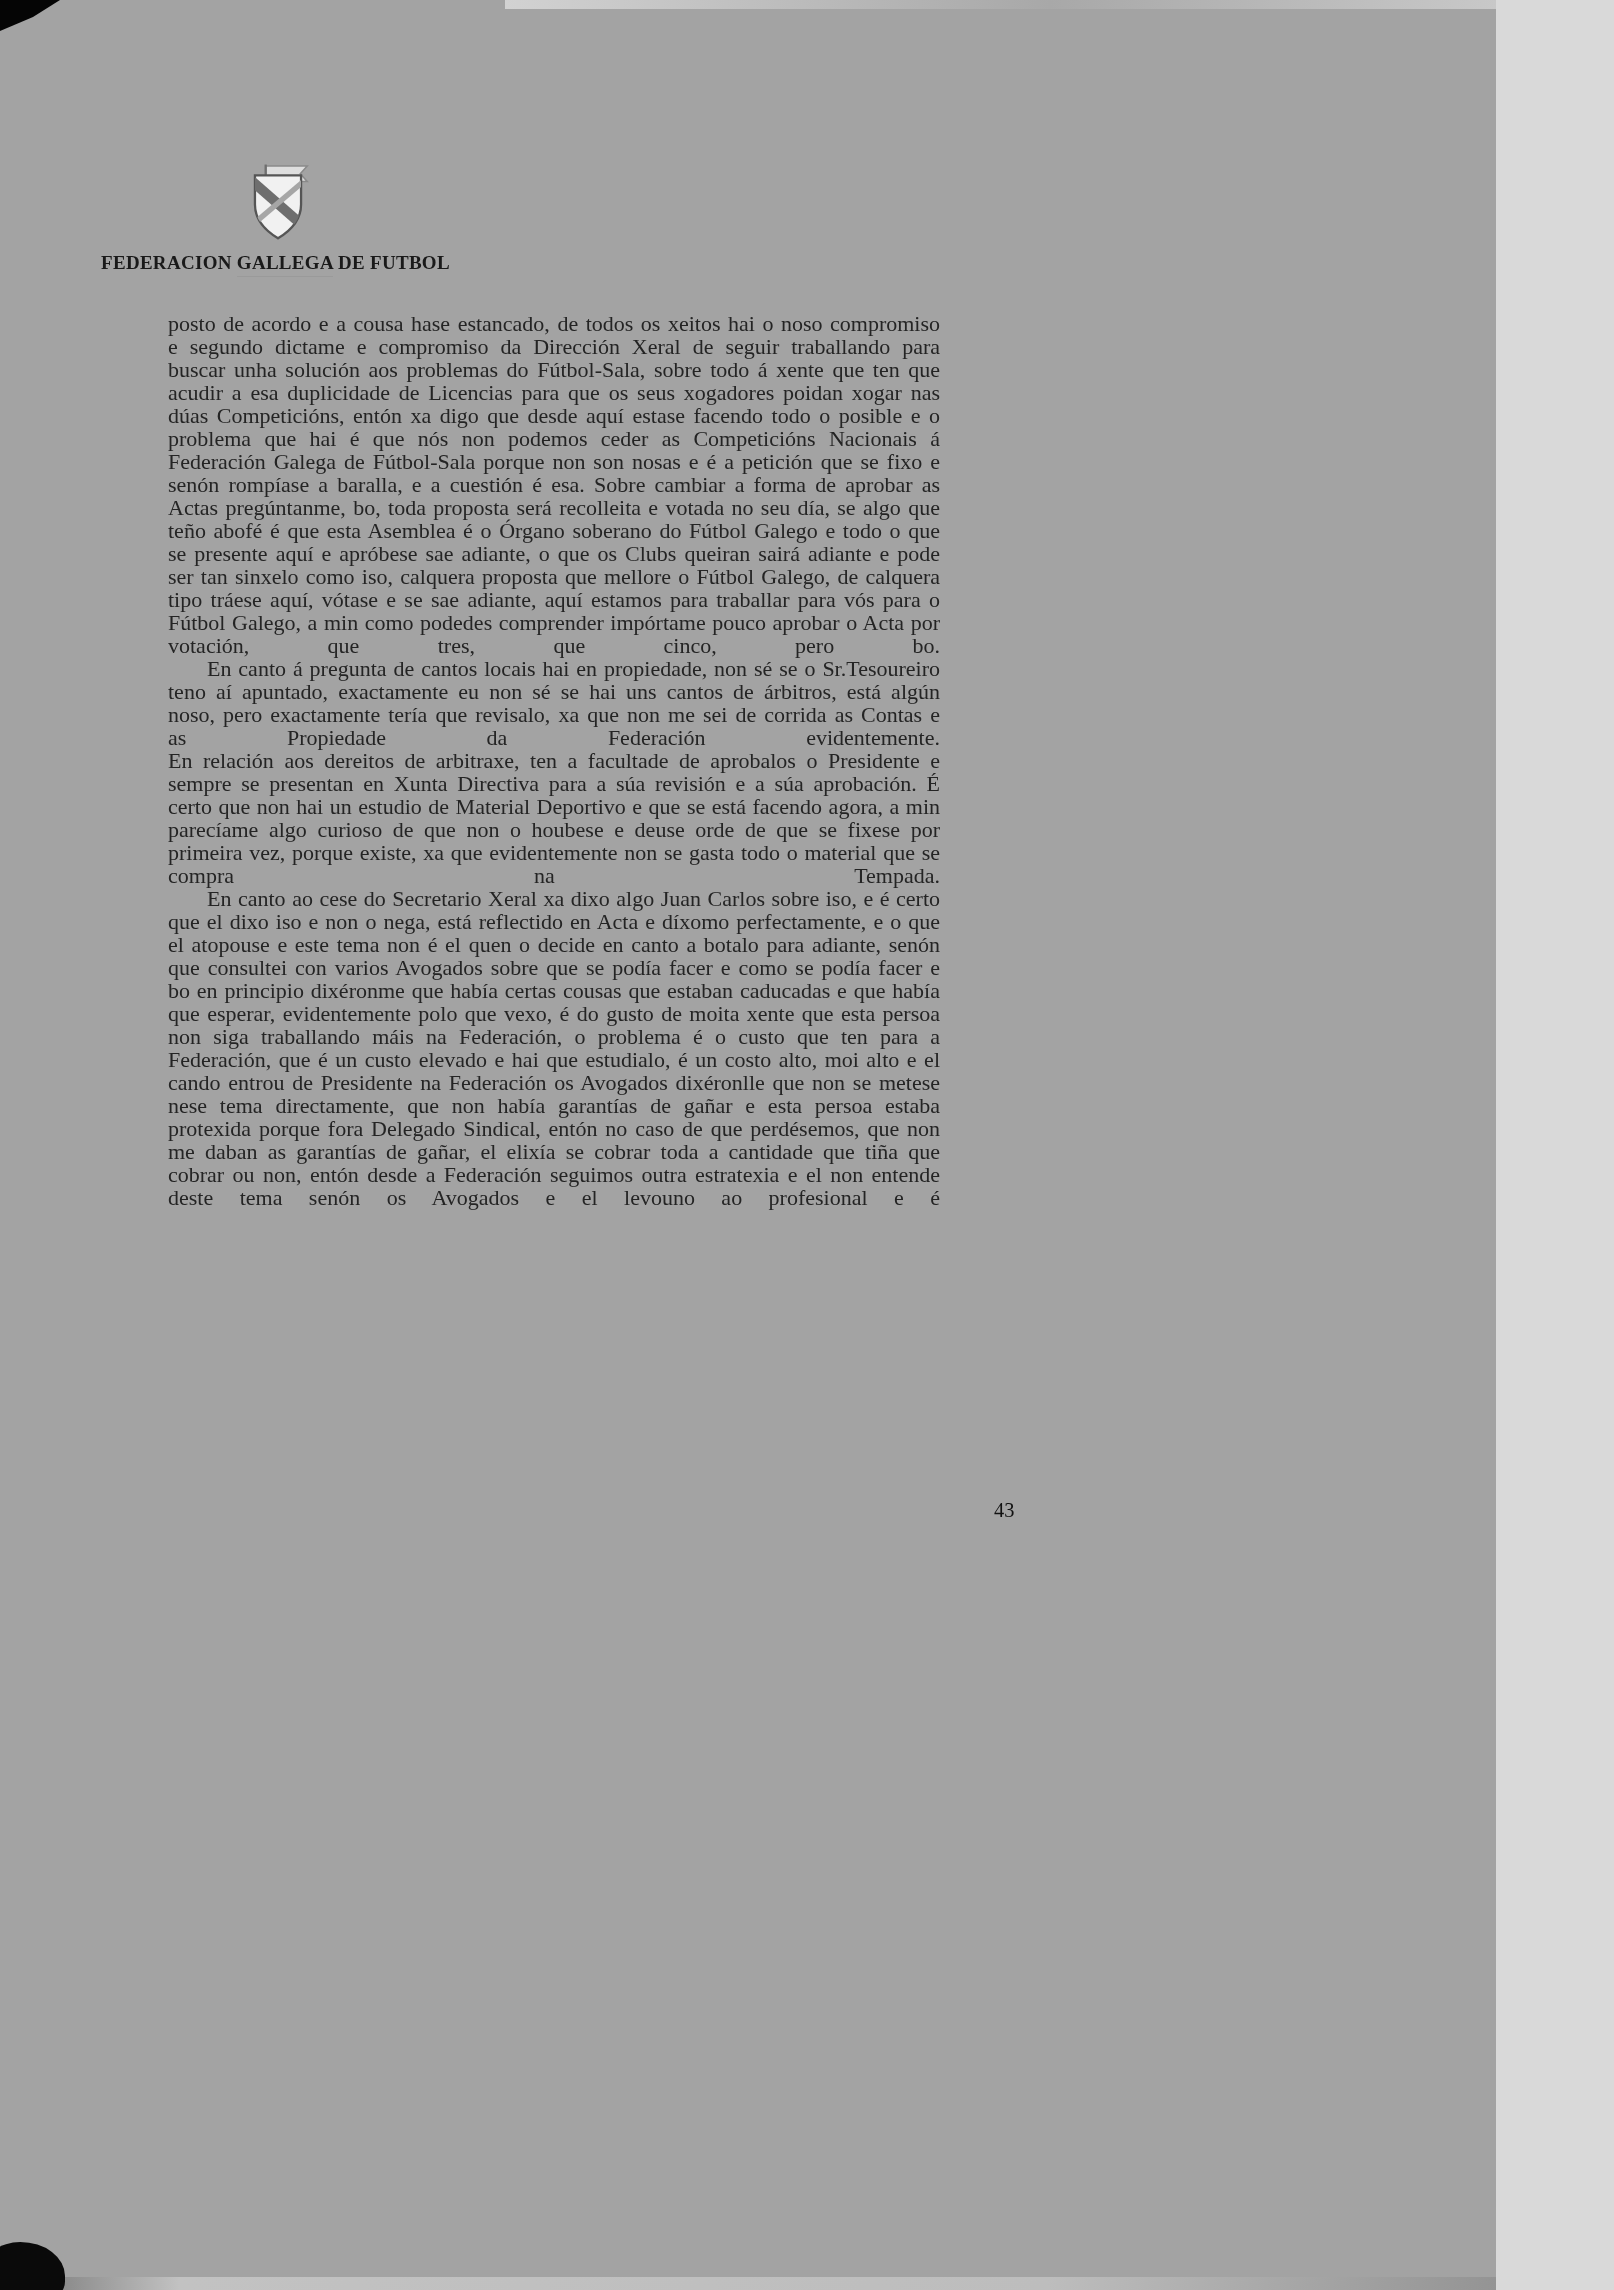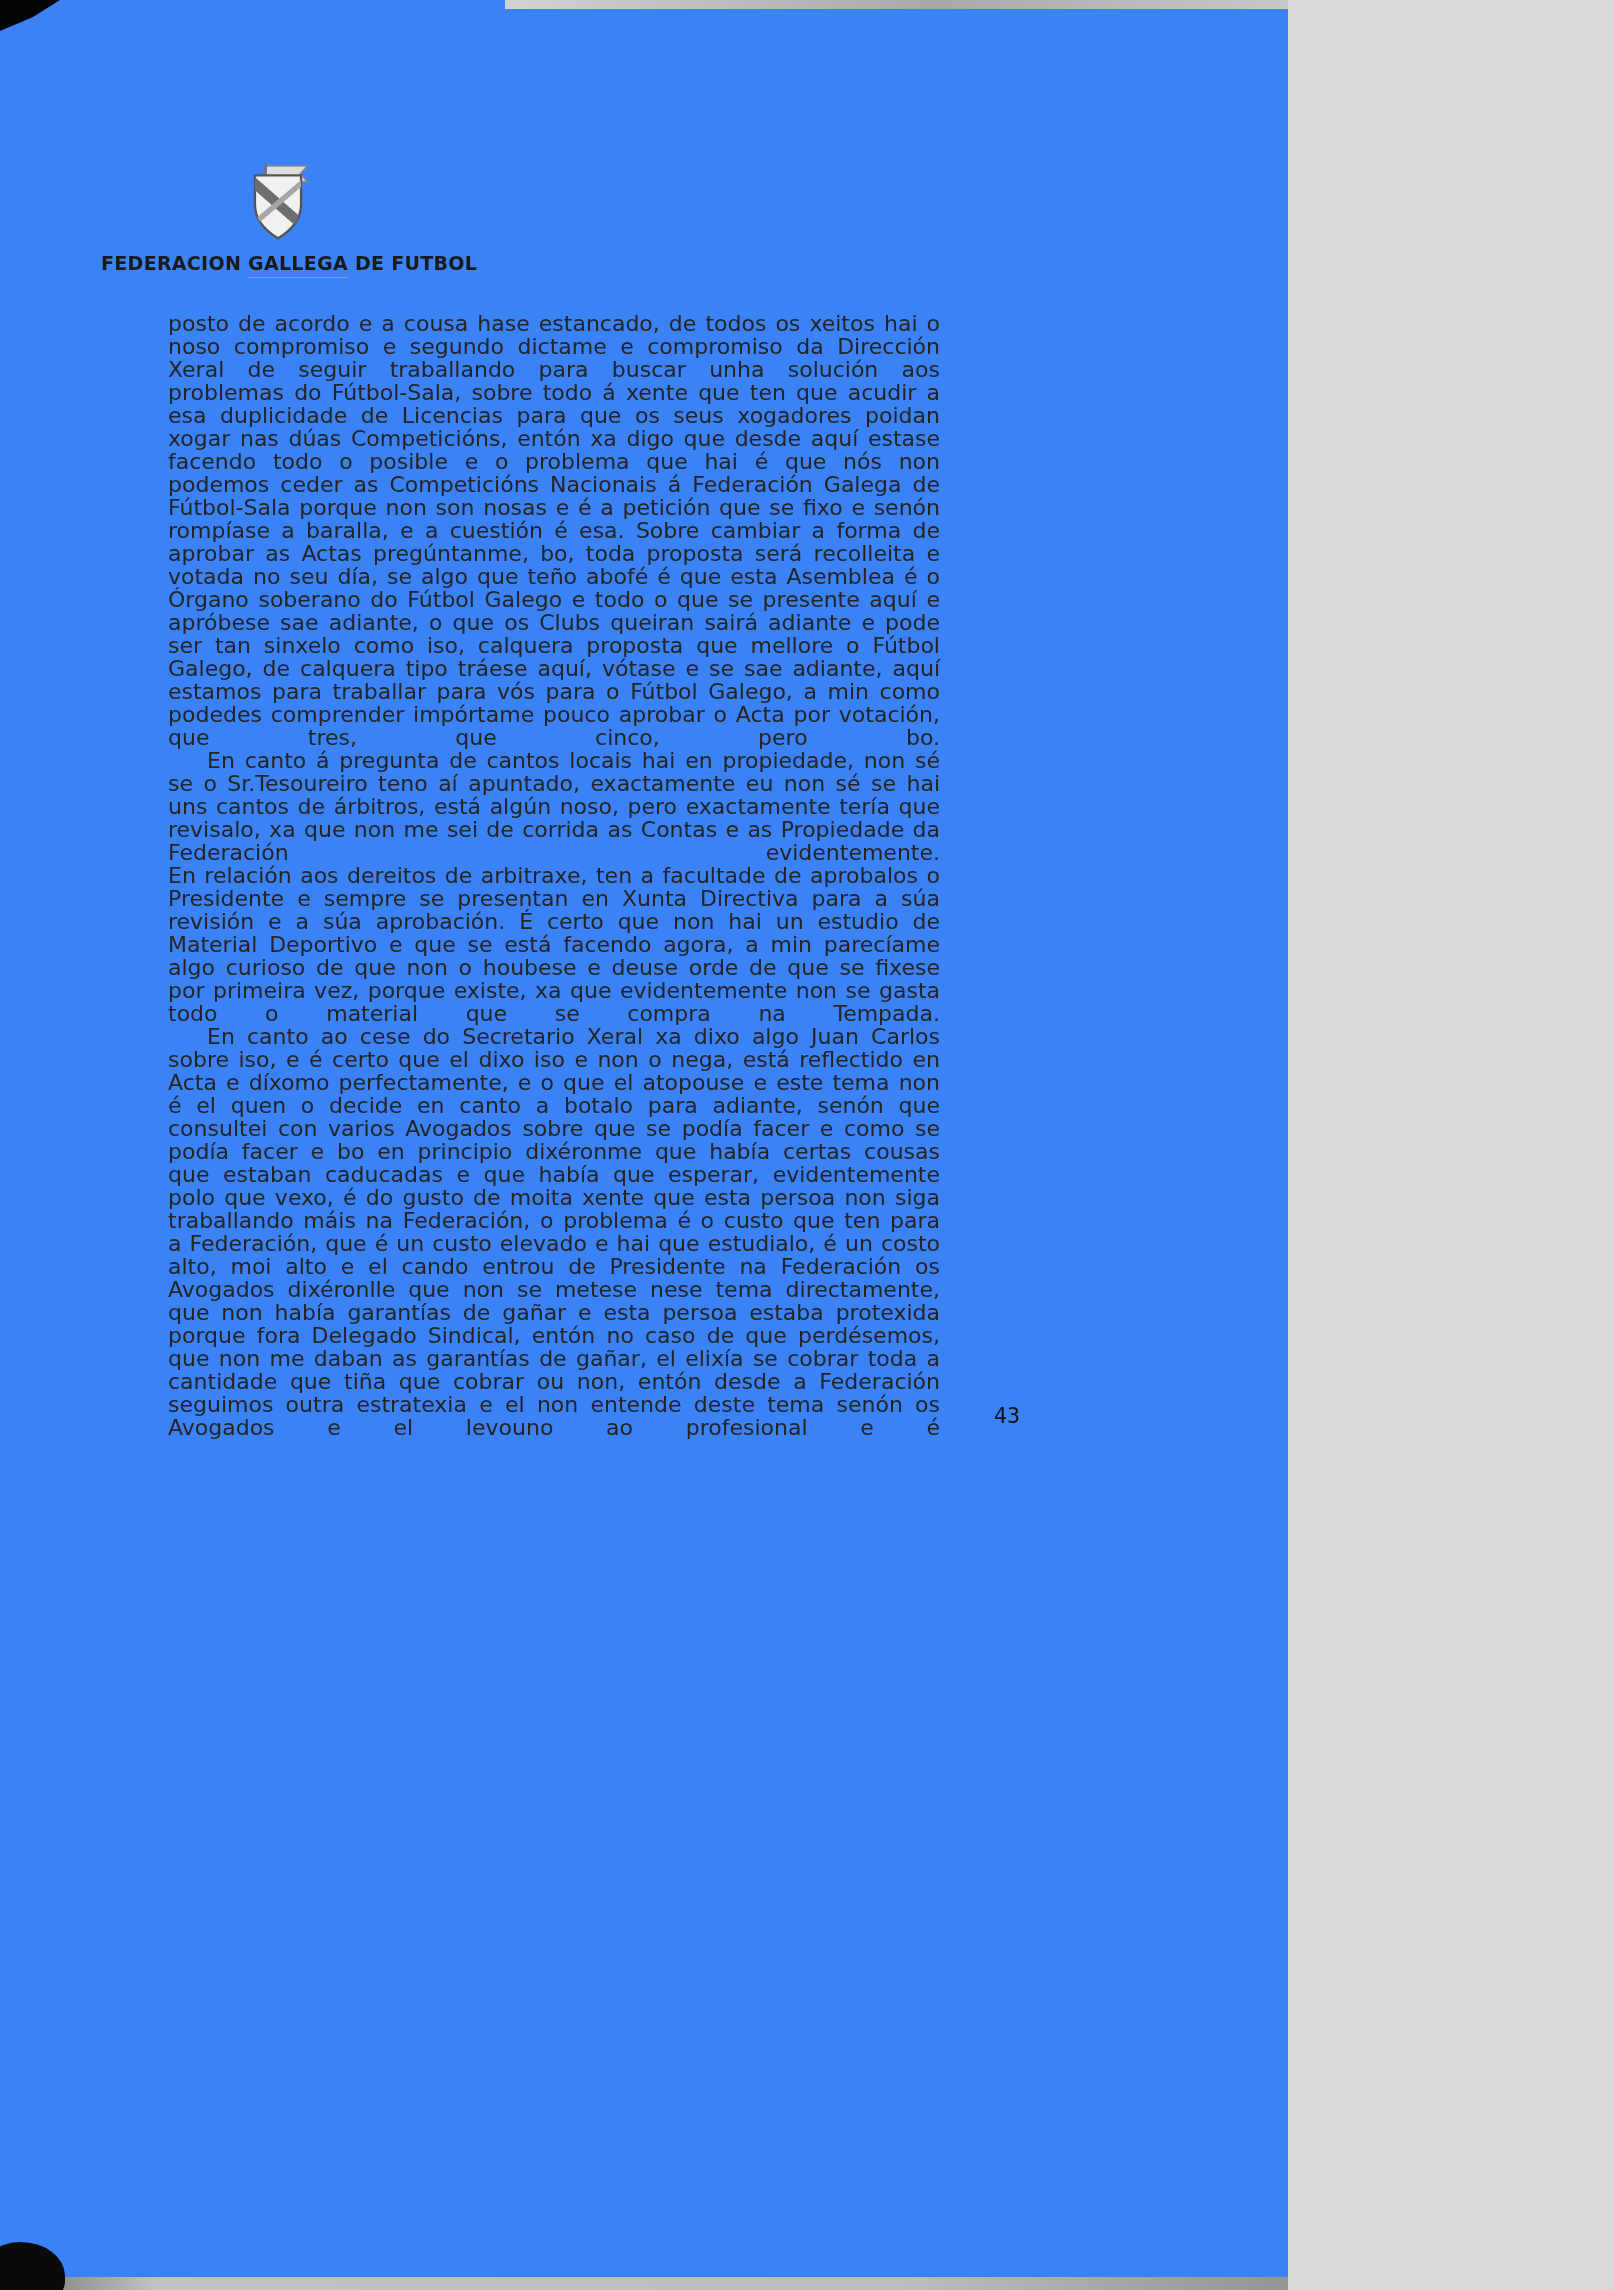--- a/index.html
+++ b/index.html
@@ -3,25 +3,26 @@
 <meta charset="utf-8">
 <style>
   * { box-sizing: border-box; }
   html, body { margin: 0; padding: 0; }
   body {
     background: #d9d9d9;
     font-family: "DejaVu Sans", "Liberation Sans", sans-serif;
   }
   .page {
     position: relative;
-    width: 1288px;
+    width: 1496px;
     height: 2290px;
-    background: #3b82f6;
+    background: #a3a3a3;
     overflow: hidden;
     color: #1f1f1f;
+    font-family: Liberation Serif, serif;
   }
 
   
   .corner-tl {
     position: absolute; left: 0; top: 0;
     width: 60px; height: 31px;
     background: #050505;
     clip-path: polygon(0 0, 100% 0, 55% 55%, 0 100%);
   }
   .strip-top {
@@ -68,21 +69,21 @@
   .para {
     margin: 0;
     text-align: justify;
     text-align-last: justify;
     word-spacing: 1px;
   }
   .para.indent { text-indent: 39px; }
 
   
   .page-number {
-    position: absolute; left: 994px; top: 1404px;
+    position: absolute; left: 994px; top: 1499px;
     font-size: 20.4px; color: #111;
   }
 </style>
 </head>
 <body>
 
 <div class="page">
 
   <div class="corner-tl"></div>
   <div class="strip-top"></div>

